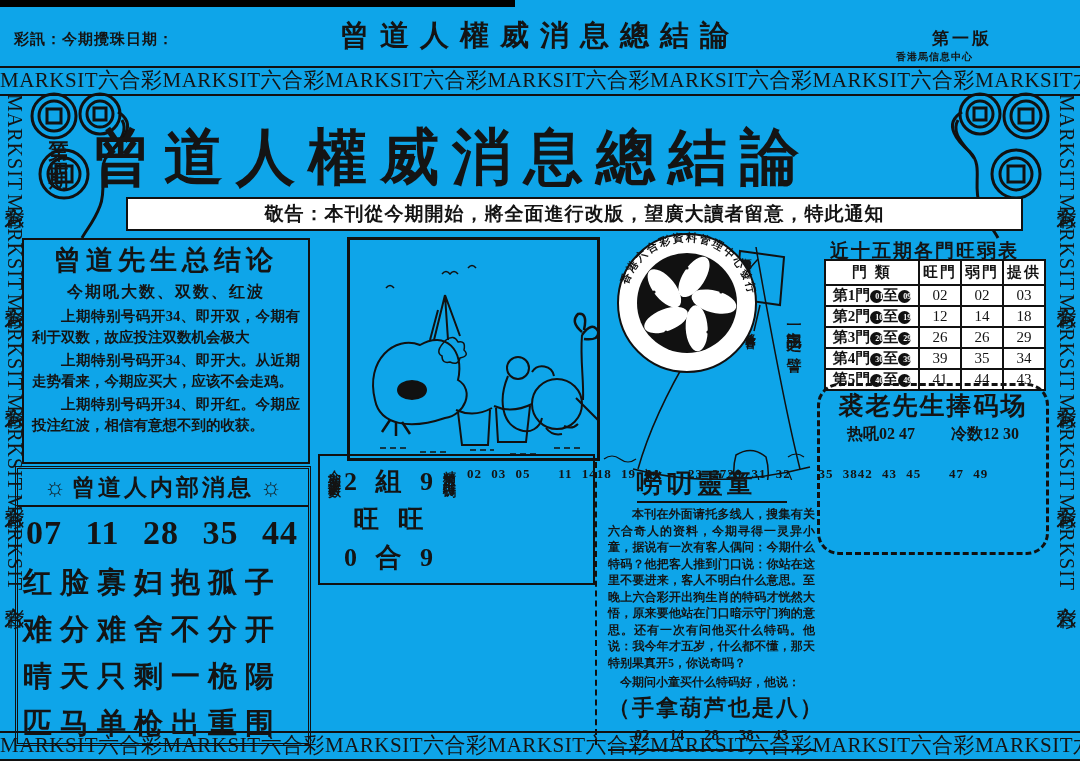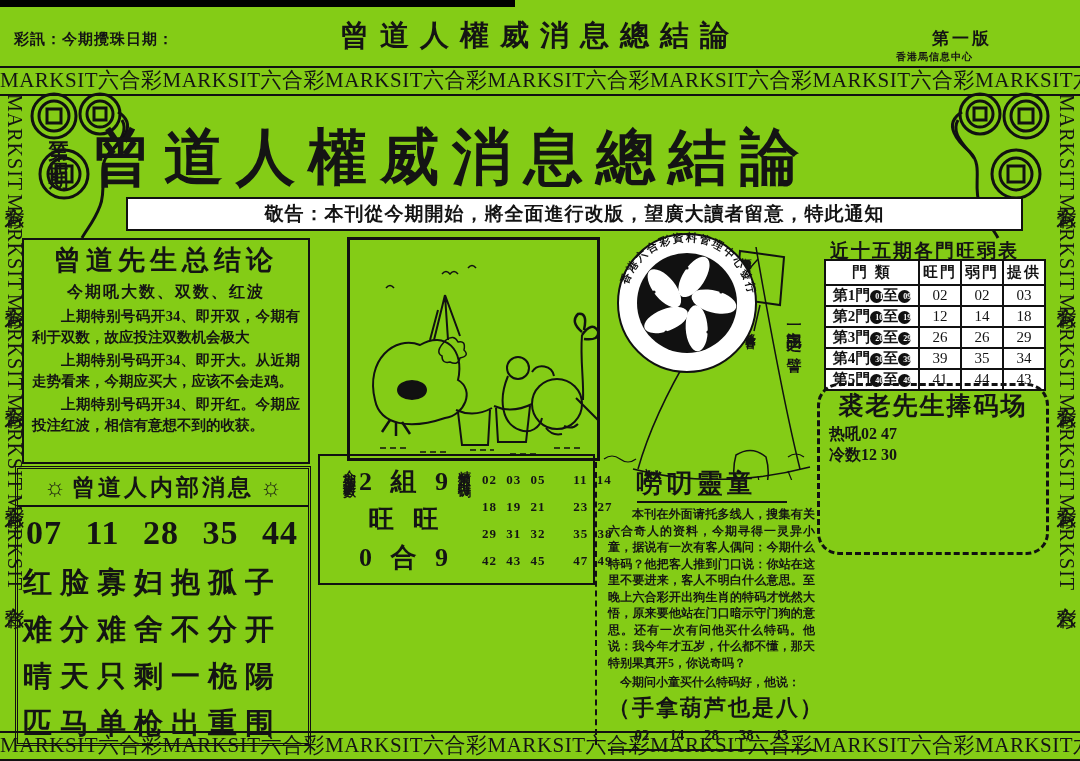--- a/index.html
+++ b/index.html
@@ -1,16 +1,16 @@
 <!DOCTYPE html>
 <html><head>
 <meta charset="utf-8">
 <style>
   html,body{margin:0;padding:0;background:#888;}
-  .page{position:relative;width:1080px;height:761px;background:#84cc16;color:#141414;
+  .page{position:relative;width:1080px;height:761px;background:#0ea5e9;color:#141414;
     font-family:"Liberation Serif","DejaVu Serif",serif;overflow:hidden;margin:0 auto;}
   .abs{position:absolute;}
   
   .scanbar{left:0;top:0;width:515px;height:7px;background:#000;}
   .masthead-small{left:14px;top:30px;font-size:15px;font-weight:bold;letter-spacing:1px;}
   .masthead-title{left:50%;top:16px;transform:translateX(-50%);font-size:29px;font-weight:bold;
     letter-spacing:11px;white-space:nowrap;}
   .edition{left:932px;top:27px;font-size:17px;font-weight:bold;letter-spacing:3px;}
   .agency{left:896px;top:50px;font-size:10px;font-weight:bold;letter-spacing:1px;}
   .strip{left:0;width:1080px;height:26px;border-top:2px solid #111;border-bottom:2px solid #111;
@@ -37,41 +37,41 @@
   .insider-head{display:flex;align-items:center;justify-content:center;gap:6px;height:36px;
     border-bottom:2px solid #111;}
   .insider-title{font-size:23px;font-weight:bold;letter-spacing:3px;}
   .sun{font-size:24px;line-height:24px;}
   .insider-nums{font-size:34px;font-weight:bold;line-height:52px;padding-left:8px;word-spacing:14px;letter-spacing:1px;}
   .poem-line{font-size:29px;font-weight:bold;line-height:47px;letter-spacing:8px;padding-left:5px;white-space:nowrap;}
   
   .draw-box{left:347px;top:237px;width:253px;height:224px;border:3px solid #111;box-sizing:border-box;}
   
   .lucky-box{left:318px;top:454px;width:277px;height:131px;border:2px solid #111;box-sizing:border-box;
-    display:flex;align-items:stretch;padding:4px 19px;}
+    display:flex;align-items:stretch;padding:4px 4px;}
   .v-label{writing-mode:vertical-rl;font-size:13px;font-weight:bold;letter-spacing:3px;width:20px;
     display:flex;align-items:center;}
   .lucky-mid{width:118px;display:flex;flex-direction:column;justify-content:center;text-align:center;}
   .lucky-mid div{font-size:26px;font-weight:bold;line-height:38px;letter-spacing:6px;white-space:nowrap;}
-  .lucky-grid{flex:1;display:flex;flex-direction:column;justify-content:center;padding-left:8px;}
+  .lucky-grid{flex:1;display:flex;justify-content:center;padding-left:8px;}
   .lucky-row{font-size:13px;font-weight:bold;line-height:27px;white-space:pre;letter-spacing:1px;word-spacing:5px;}
   
   .gate-title{left:830px;top:238px;font-size:19px;font-weight:bold;letter-spacing:2px;}
   table.gate{position:absolute;left:824px;top:259px;width:222px;border-collapse:collapse;background:#fff;}
   table.gate th,table.gate td{border:2px solid #111;text-align:center;padding:0;}
   table.gate th{font-size:15px;font-weight:bold;height:23px;letter-spacing:2px;}
   table.gate td{height:19px;font-size:15px;}
   td.gate-cell{font-size:11px;font-weight:bold;white-space:nowrap;}
   .circ{display:inline-block;width:13px;height:13px;border-radius:50%;background:#111;color:#fff;
     font-size:8px;line-height:13px;text-align:right;vertical-align:1px;font-weight:bold;}
   
   .qiu-box{left:817px;top:383px;width:232px;height:172px;border:3px dashed #111;border-radius:22px;
     box-sizing:border-box;padding:3px 9px;}
   .qiu-title{font-size:25px;font-weight:bold;text-align:center;letter-spacing:2px;}
-  .qiu-sub{font-size:16px;font-weight:bold;display:flex;justify-content:space-around;margin-top:2px;flex-direction:column;}
+  .qiu-sub{font-size:16px;font-weight:bold;display:flex;justify-content:space-around;margin-top:2px;}
   .qiu-cols{display:flex;gap:7px;margin-top:5px;}
   .qiu-col{flex:1;font-size:8.5px;line-height:11.5px;font-weight:bold;text-align:justify;}
   
   .child-sec{left:595px;top:462px;width:223px;height:283px;border-left:2px dashed #111;
     box-sizing:border-box;padding:4px 3px 0 11px;}
   .child-title{font-size:26px;font-weight:bold;text-align:left;letter-spacing:4px;
     border-bottom:2px solid #111;width:150px;margin:0 auto 3px auto;}
   .child-story{font-size:12px;font-weight:bold;line-height:16.5px;text-indent:2em;text-align:justify;}
   .child-prompt{font-size:12px;font-weight:bold;margin-top:3px;text-indent:1em;}
   .child-answer{font-size:22px;font-weight:bold;text-align:center;letter-spacing:2px;margin-top:2px;white-space:nowrap;}

